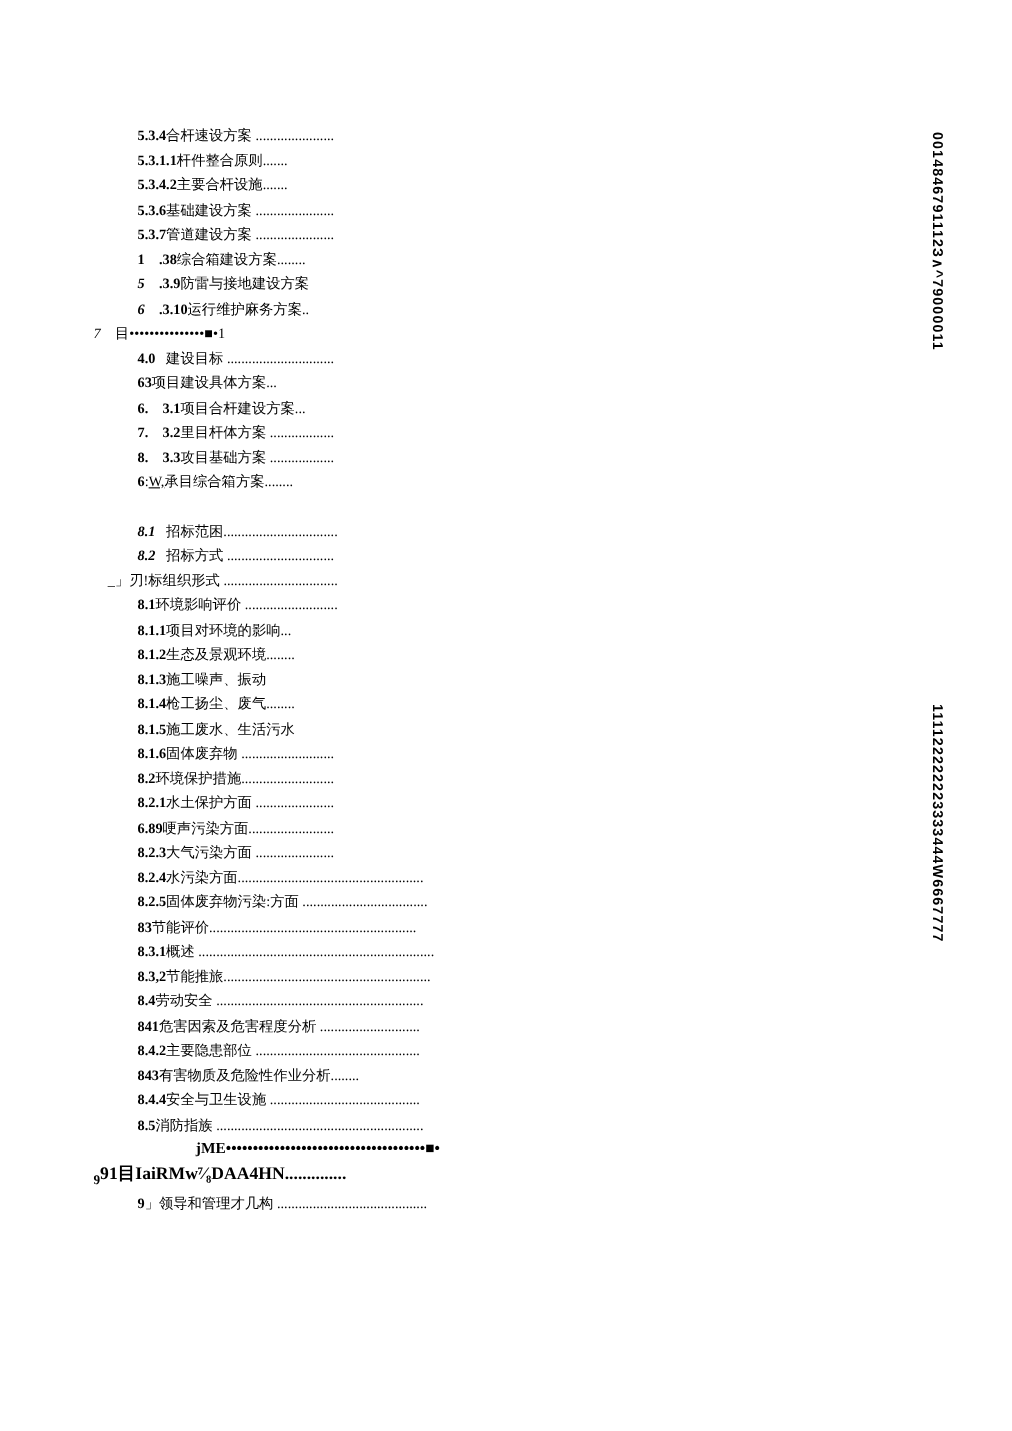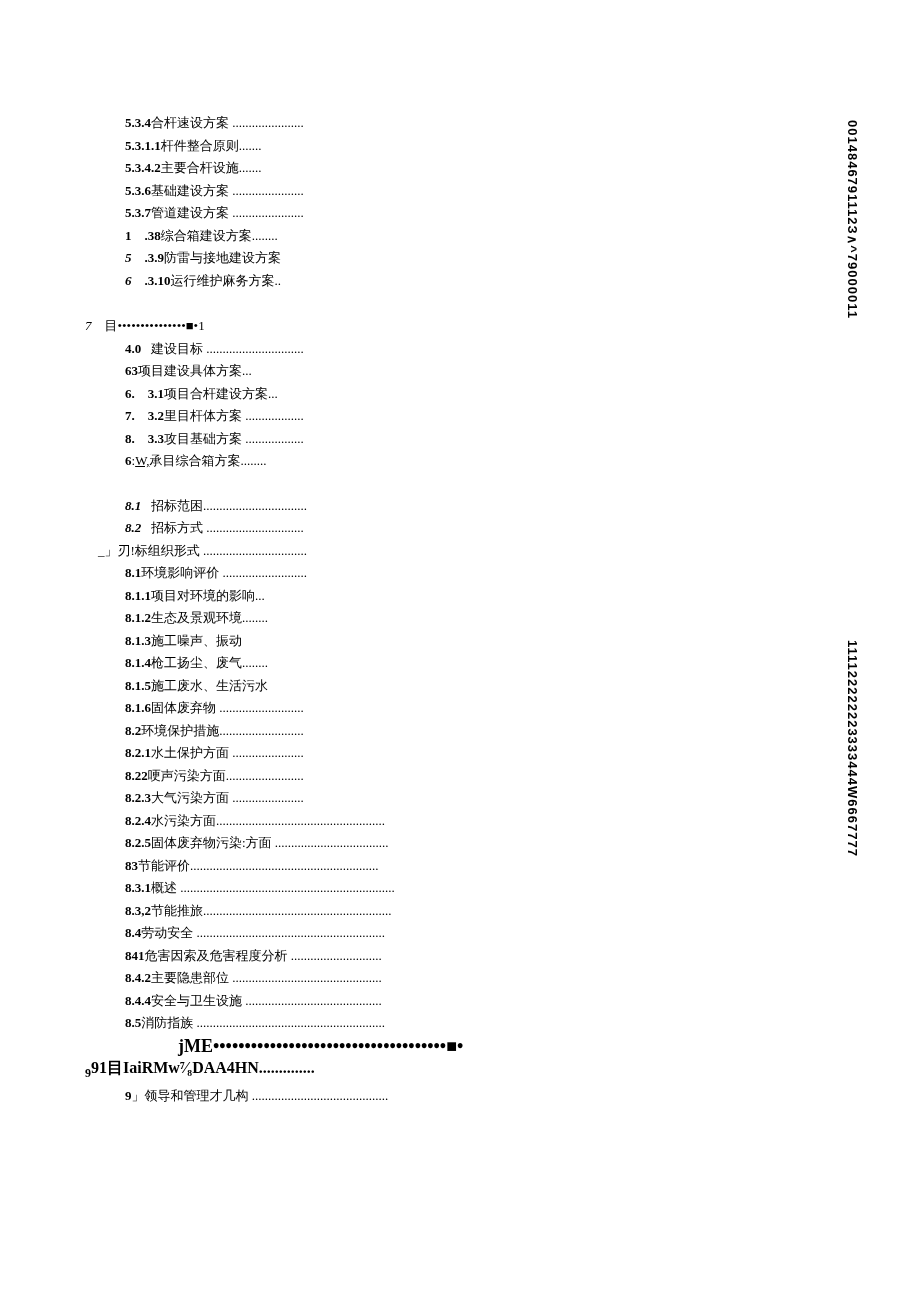--- a/index.html
+++ b/index.html
@@ -20,24 +20,24 @@
   .toc-line {
     font-size: 13px;
     line-height: 22.5px;
     white-space: nowrap;
     overflow: hidden;
   }
   .bold-num { font-weight: bold; }
   .ital { font-style: italic; }
   .indent1 { padding-left: 40px; }
   .indent0 { padding-left: 0px; }
-  .lvl7 { padding-left: 0; margin-top: 23px; }
+  .lvl7 { padding-left: 0; }
   .gap { height: 22px; }
   .sec8 { position: absolute; left: -3px; font-weight: bold; font-size: 14px; }
-  .jme-line { font-size: 18px; font-weight: bold; padding-left: 93px; letter-spacing: 0px; }
+  .jme-line { font-size: 14px; font-weight: bold; padding-left: 93px; letter-spacing: 0px; }
   .big9 { font-size: 16px; font-weight: bold; }
   .vtext {
     position: absolute;
     writing-mode: vertical-rl;
     text-orientation: mixed;
     font-family: "Arial", sans-serif;
     font-weight: bold;
     font-size: 13px;
     letter-spacing: 1px;
   }
@@ -70,30 +70,31 @@
     <div class="toc-line indent0"><span style="position:relative">&nbsp;&nbsp;&nbsp;&nbsp;_」刃!标组织形式 ................................<span class="sec8" style="top:16px;left:0">8</span></span></div>
     <div class="toc-line indent1"><span class="bold-num">8.1</span>环境影响评价 ..........................</div>
     <div class="toc-line indent1"><span class="bold-num">8.1.1</span>项目对环境的影响...</div>
     <div class="toc-line indent1"><span class="bold-num">8.1.2</span>生态及景观环境........</div>
     <div class="toc-line indent1"><span class="bold-num">8.1.3</span>施工噪声、振动</div>
     <div class="toc-line indent1"><span class="bold-num">8.1.4</span>枪工扬尘、废气........</div>
     <div class="toc-line indent1"><span class="bold-num">8.1.5</span>施工废水、生活污水</div>
     <div class="toc-line indent1"><span class="bold-num">8.1.6</span>固体废弃物 ..........................</div>
     <div class="toc-line indent1"><span class="bold-num">8.2</span>环境保护措施..........................</div>
     <div class="toc-line indent1"><span class="bold-num">8.2.1</span>水土保护方面 ......................</div>
-    <div class="toc-line indent1"><span class="bold-num">8.22</span>哽声污染方面........................</div>
+    <div class="toc-line indent1"><span class="bold-num">6.89</span>哽声污染方面........................</div>
     <div class="toc-line indent1"><span class="bold-num">8.2.3</span>大气污染方面 ......................</div>
     <div class="toc-line indent1"><span class="bold-num">8.2.4</span>水污染方面....................................................</div>
     <div class="toc-line indent1"><span class="bold-num">8.2.5</span>固体废弃物污染:方面 ...................................</div>
     <div class="toc-line indent1"><span class="bold-num">83</span>节能评价..........................................................</div>
     <div class="toc-line indent1"><span class="bold-num">8.3.1</span>概述 ..................................................................</div>
     <div class="toc-line indent1"><span class="bold-num">8.3,2</span>节能推旅..........................................................</div>
     <div class="toc-line indent1"><span class="bold-num">8.4</span>劳动安全 ..........................................................</div>
     <div class="toc-line indent1"><span class="bold-num">841</span>危害因索及危害程度分析 ............................</div>
     <div class="toc-line indent1"><span class="bold-num">8.4.2</span>主要隐患部位 ..............................................</div>
+    <div class="toc-line indent1"><span class="bold-num">843</span>有害物质及危险性作业分析........</div>
     <div class="toc-line indent1"><span class="bold-num">8.4.4</span>安全与卫生设施 ..........................................</div>
     <div class="toc-line indent1"><span class="bold-num">8.5</span>消防指族 ..........................................................</div>
     <div class="toc-line jme-line">jME•••••••••••••••••••••••••••••••••••••■•</div>
     <div class="toc-line indent0 big9"><sub style="font-size:12px">9</sub>91⽬IaiRMw⁷⁄₈DAA4HN..............</div>
     <div class="toc-line indent1"><span class="bold-num">9</span>」领导和管理才几构 ..........................................</div>
   </div>
 
 <div class="vtext vtext1">0014846791112З∧^79000011</div>
 <div class="vtext vtext2">111122222223333444W6667777</div>
 

